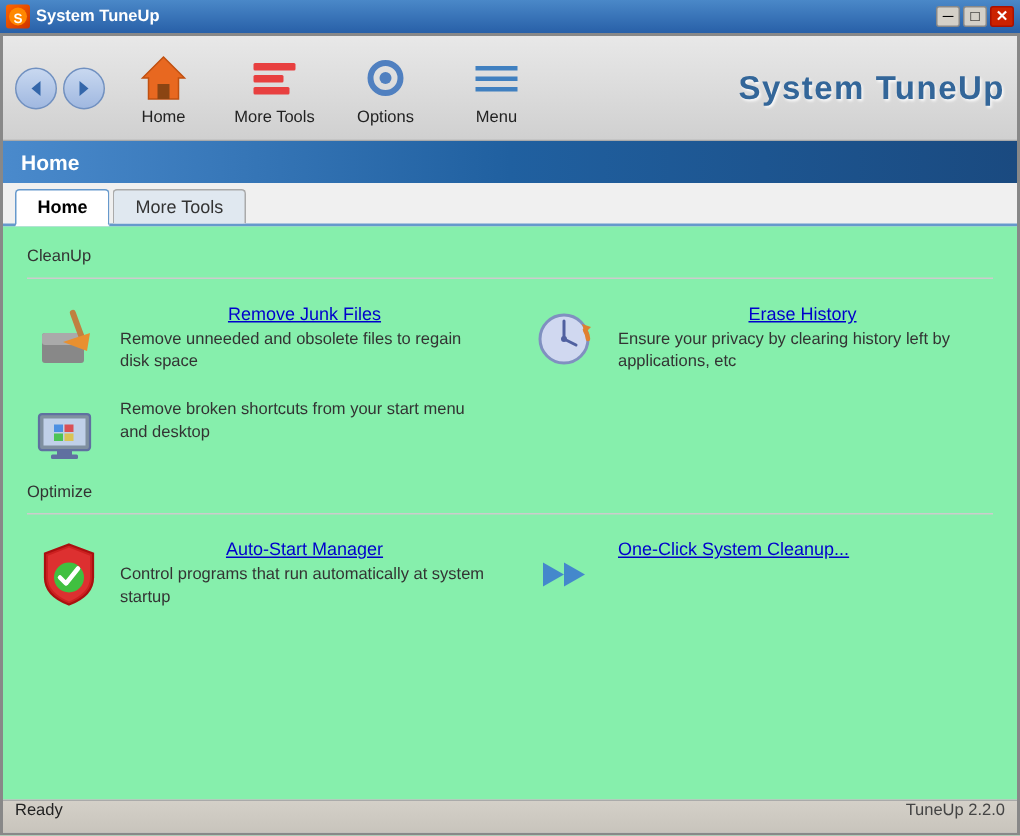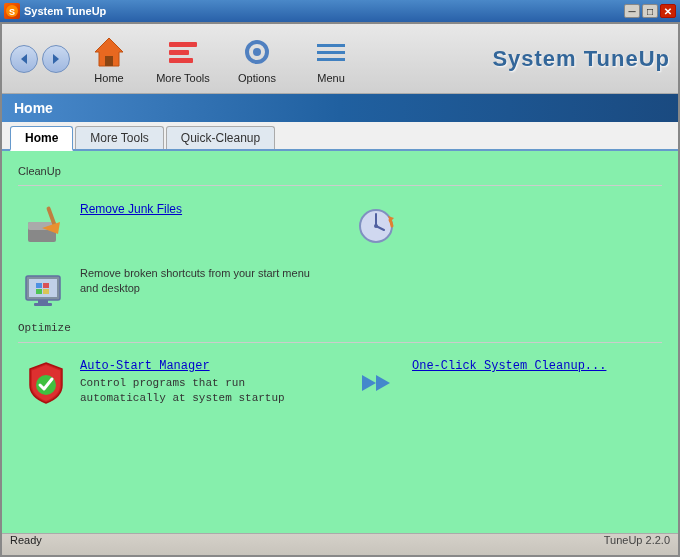--- a/index.html
+++ b/index.html
@@ -158,30 +158,30 @@
       display: flex; align-items: center; justify-content: center;
       font-size: 28px;
     }
     .tool-text h3 {
       font-size: 12px;
       color: #0000cc;
       text-decoration: underline;
       font-weight: normal;
       cursor: pointer;
       margin-bottom: 3px;
+      text-align: center;
     }
     .tool-text p {
       font-size: 11px;
       color: #333;
       line-height: 1.4;
     }
 
     .optimize-section {
       margin-top: 0;
-      font-family: Liberation Mono, monospace;
     }
 
     
     .status-bar {
       background: linear-gradient(to bottom, #d4d0c8, #c8c4bc);
       border-top: 1px solid #aaa;
       height: 22px;
       display: flex;
       align-items: flex-start;
       padding: 0 8px;
@@ -265,21 +265,20 @@
     </div>
 
     <div class="toolbar-title" style="font-size:22px; color:#336699; margin-left:auto; text-shadow: 1px 1px 2px rgba(255,255,255,0.9);">System TuneUp</div>
   </div>
 
   <div class="page-header">Home</div>
 
   <div class="tabs-bar">
     <div class="tab active">Home</div>
     <div class="tab">More Tools</div>
-    <div class="tab">Quick-Cleanup</div>
   </div>
 
   <div class="content">
 
     <div class="section-label">CleanUp</div>
     <hr class="section-divider">
 
     <div class="tool-grid">
 
       <div class="tool-item">
@@ -288,36 +287,41 @@
 
             <rect x="6" y="20" width="28" height="20" rx="2" fill="#888"></rect>
             <rect x="6" y="20" width="28" height="8" rx="2" fill="#aaa"></rect>
 
             <rect x="28" y="4" width="4" height="24" rx="2" fill="#c08040" transform="rotate(-20,30,16)"></rect>
             <polygon points="20,26 38,20 36,32" fill="#e89030"></polygon>
           </svg>
         </div>
         <div class="tool-text">
           <h3>Remove Junk Files</h3>
+          <p>Remove unneeded and obsolete files to regain disk space</p>
         </div>
       </div>
 
 
       <div class="tool-item">
         <div class="tool-icon">
           <svg width="48" height="48" viewBox="0 0 48 48">
 
             <circle cx="22" cy="24" r="16" fill="#d0d8f0" stroke="#8090c0" stroke-width="2"></circle>
             <circle cx="22" cy="24" r="2" fill="#5060a0"></circle>
             <line x1="22" y1="24" x2="22" y2="12" stroke="#5060a0" stroke-width="2" stroke-linecap="round"></line>
             <line x1="22" y1="24" x2="30" y2="28" stroke="#5060a0" stroke-width="2" stroke-linecap="round"></line>
 
             <path d="M 36 18 A 14 14 0 0 1 38 24" stroke="#e08030" stroke-width="3" fill="none" stroke-linecap="round"></path>
             <polygon points="34,14 40,16 36,20" fill="#e08030"></polygon>
           </svg>
+        </div>
+        <div class="tool-text">
+          <h3>Erase History</h3>
+          <p>Ensure your privacy by clearing history left by applications, etc</p>
         </div>
       </div>
 
       <div class="tool-item">
         <div class="tool-icon">
           <svg width="48" height="48" viewBox="0 0 48 48">
 
             <rect x="4" y="10" width="34" height="24" rx="2" fill="#8090a0" stroke="#6070a0" stroke-width="1.5"></rect>
             <rect x="7" y="13" width="28" height="18" fill="#c0d0e8"></rect>
             <rect x="16" y="34" width="10" height="4" fill="#6070a0"></rect>

